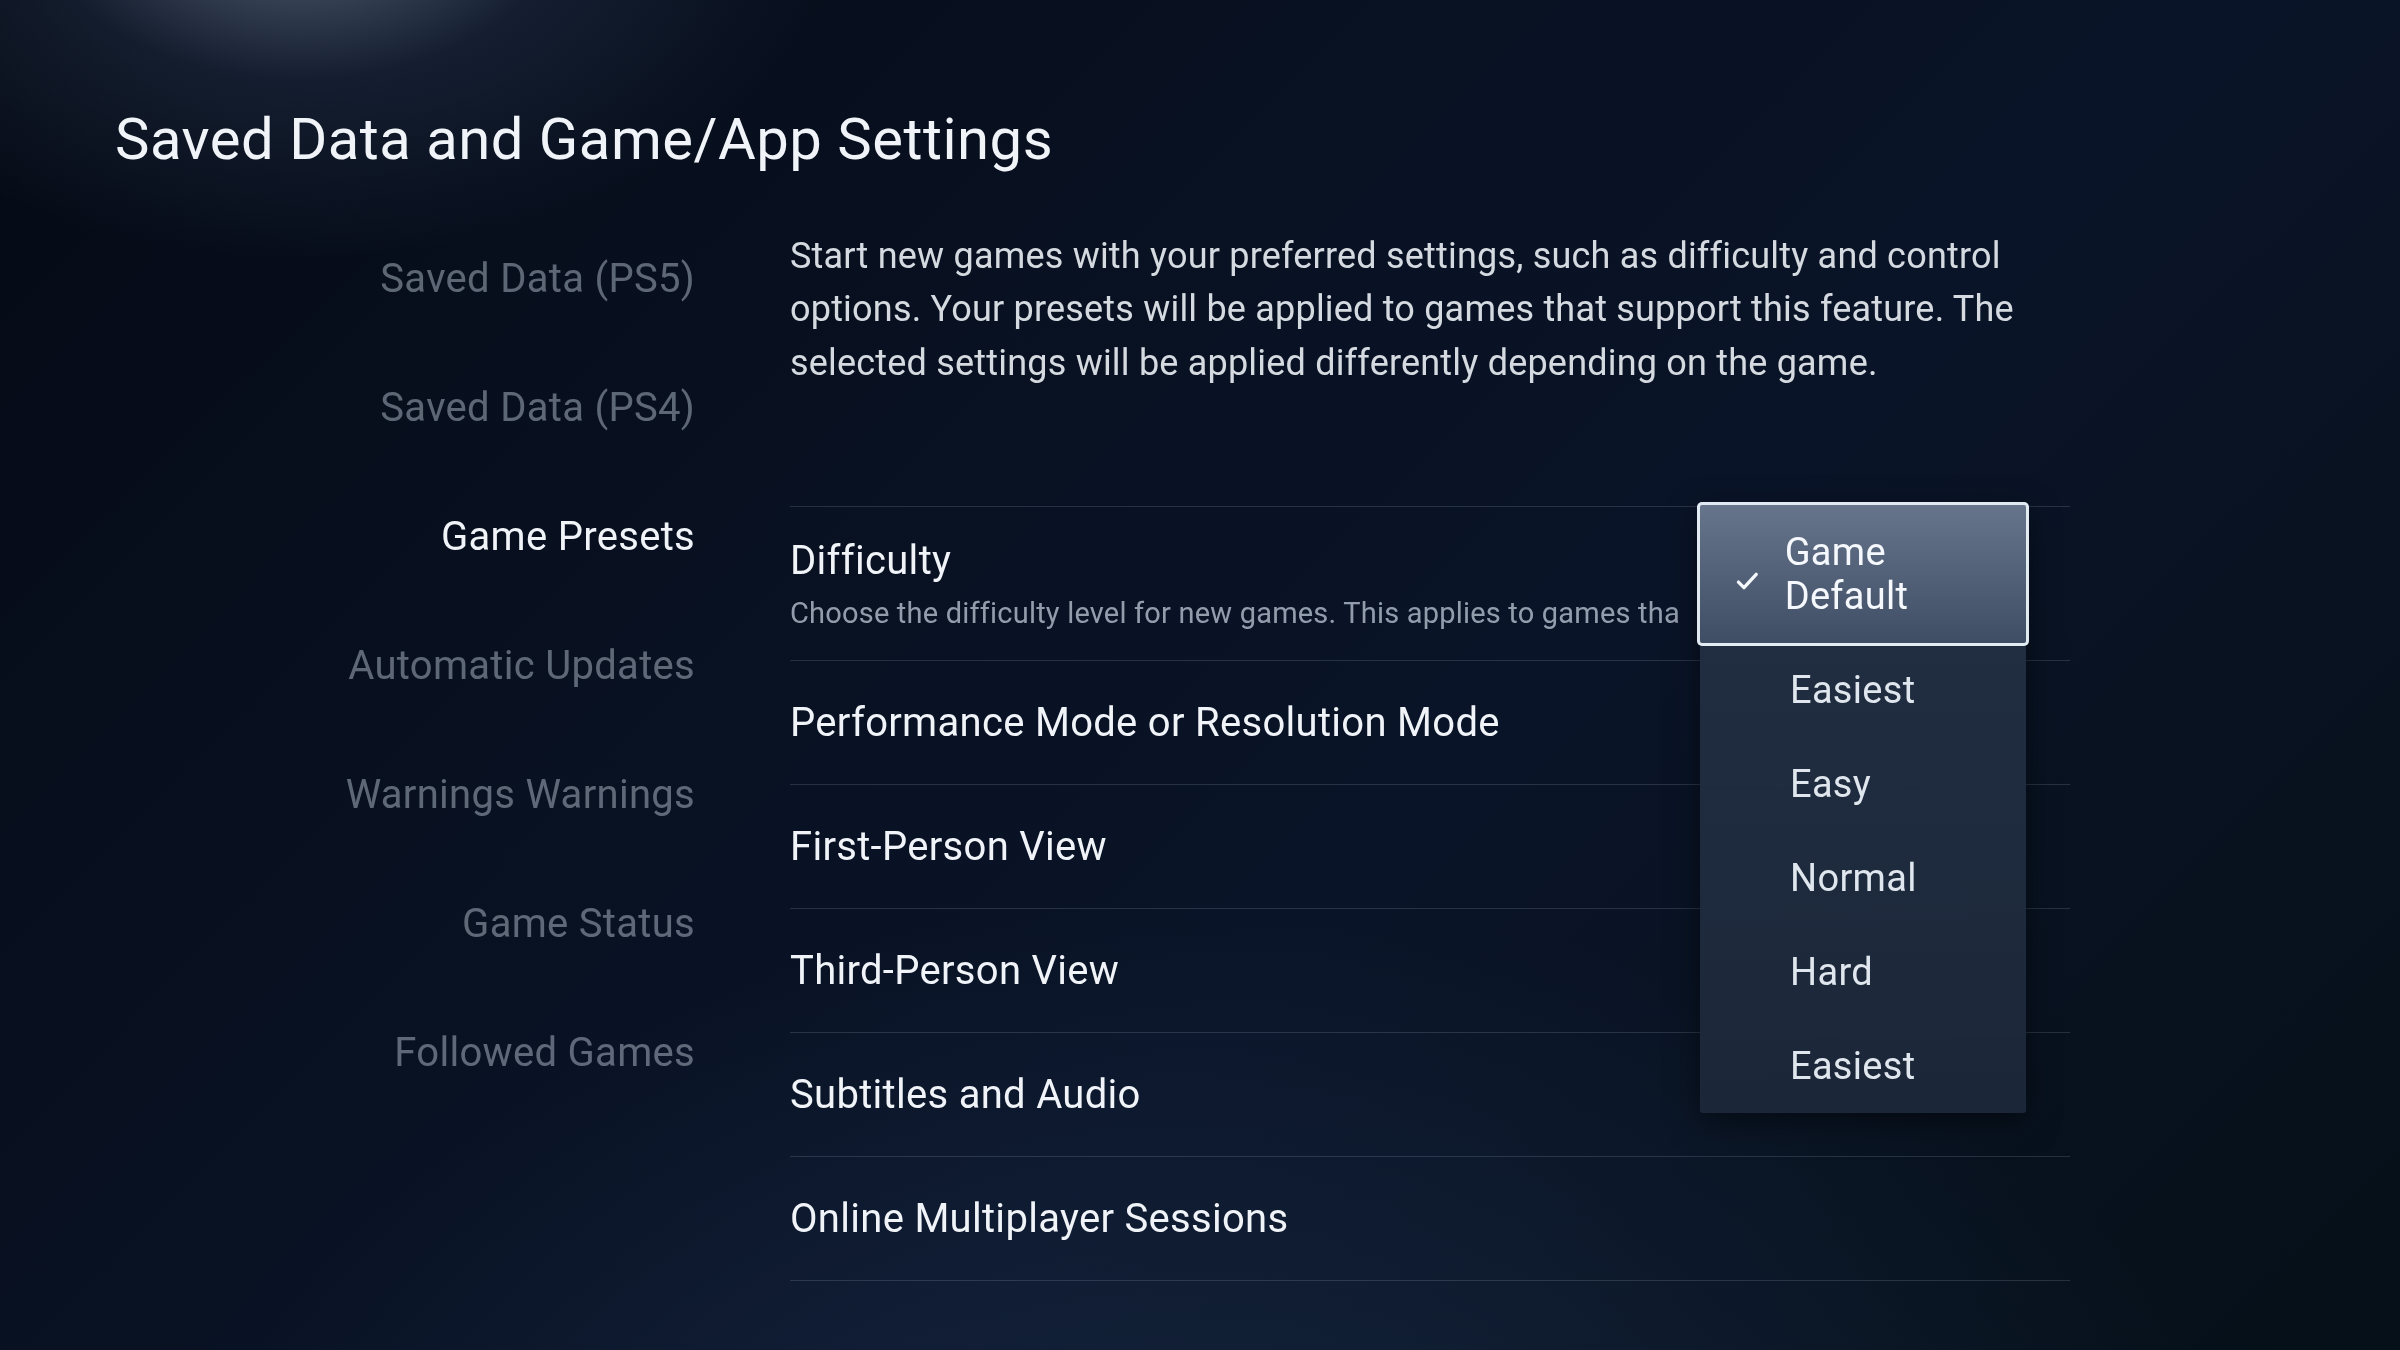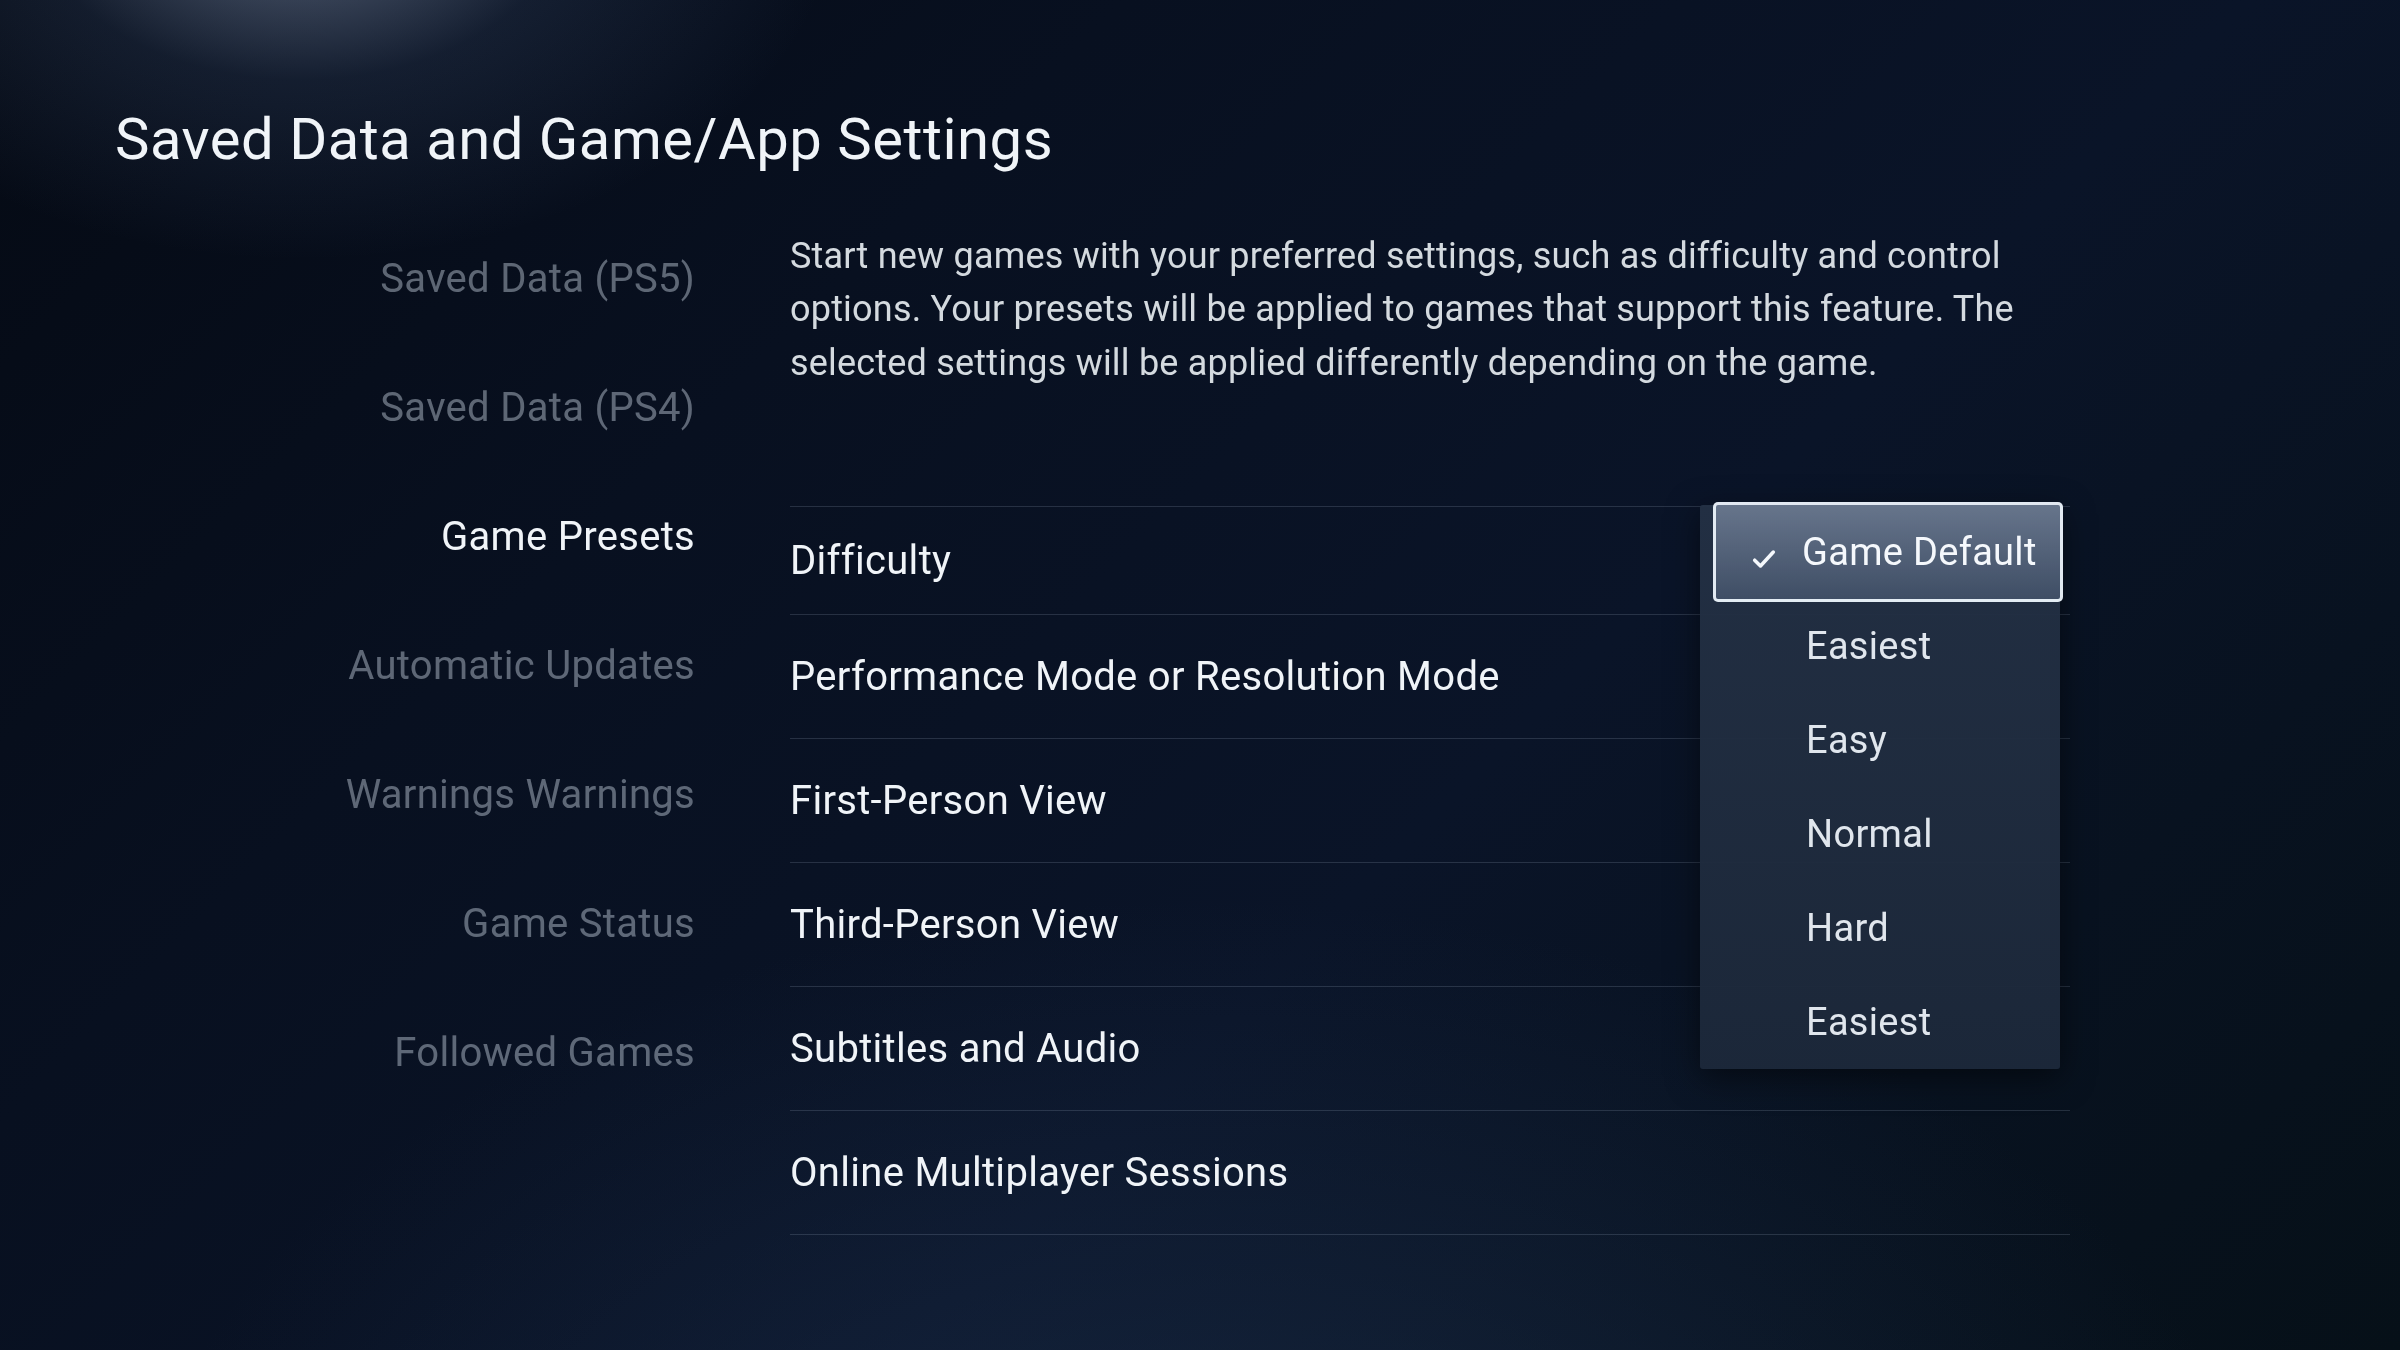--- a/index.html
+++ b/index.html
@@ -94,26 +94,25 @@
     }
     
     .setting-row.compact {
       padding: 38px 0;
     }
     
     .dropdown {
       position: absolute;
       top: 505px;
       left: 1700px;
-      width: 360px;
+      width: 326px;
       background: linear-gradient(180deg, rgba(35, 48, 68, 0.96) 0%, rgba(28, 40, 58, 0.96) 100%);
       border-radius: 3px;
       box-shadow: 0 8px 32px rgba(0, 0, 0, 0.5);
       overflow: visible;
-      padding-left: 16px;
     }
     
     .dropdown-item {
       padding: 25px 18px 25px 90px;
       font-size: 38px;
       font-weight: 400;
       color: #e0e6ed;
       cursor: pointer;
       position: relative;
       letter-spacing: 0.3px;
@@ -156,20 +155,21 @@
   <div class="sidebar-item">Warnings Warnings</div>
   <div class="sidebar-item">Game Status</div>
   <div class="sidebar-item">Followed Games</div>
 </nav>
 
 <main class="main-content">
   <p class="description">Start new games with your preferred settings, such as difficulty and control options. Your presets will be applied to games that support this feature. The selected settings will be applied differently depending on the game.</p>
 
   <div class="setting-row">
     <div class="setting-title">Difficulty</div>
+    <div class="setting-subtitle">Choose the difficulty level for new games. This applies to games tha</div>
   </div>
 
   <div class="setting-row compact">
     <div class="setting-title">Performance Mode or Resolution Mode</div>
   </div>
 
   <div class="setting-row compact">
     <div class="setting-title">First-Person View</div>
   </div>
 

